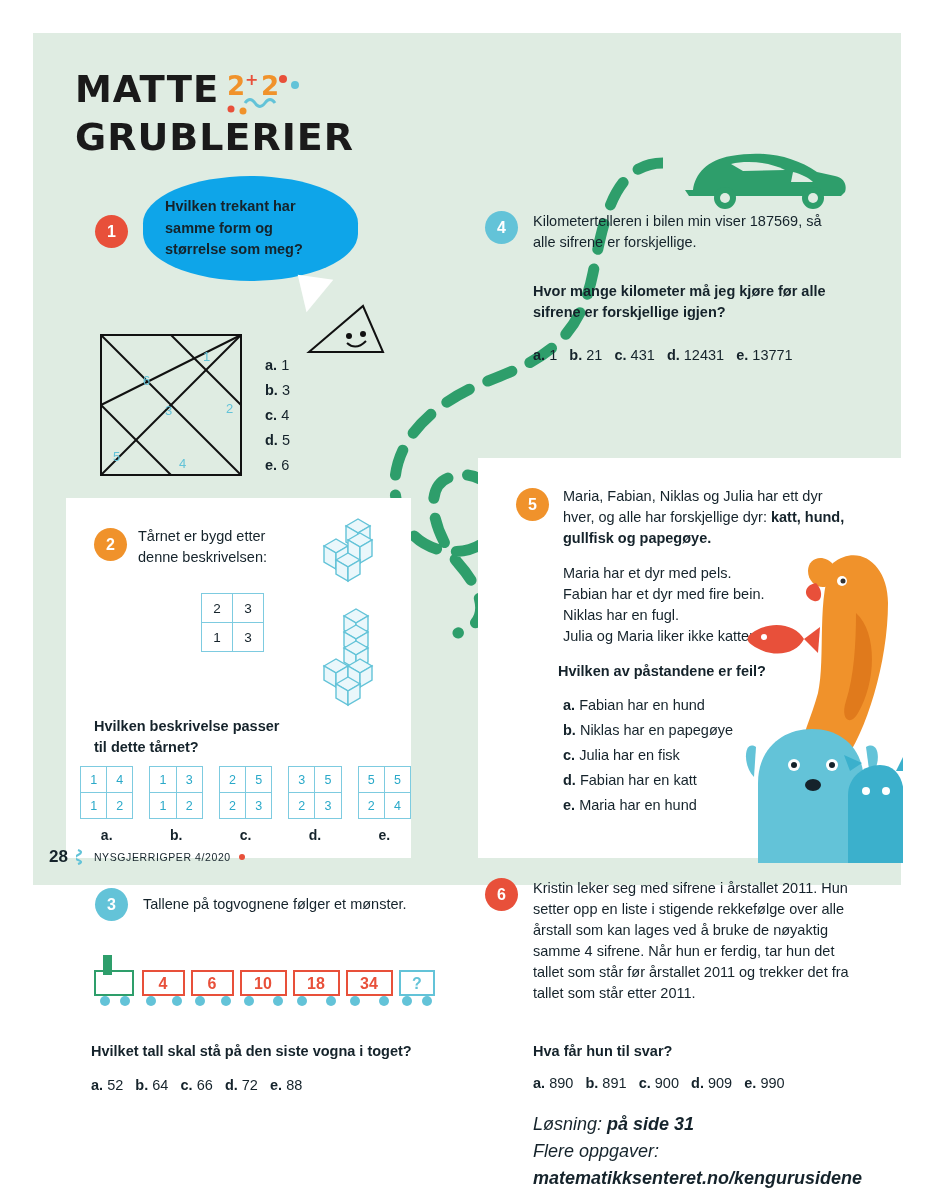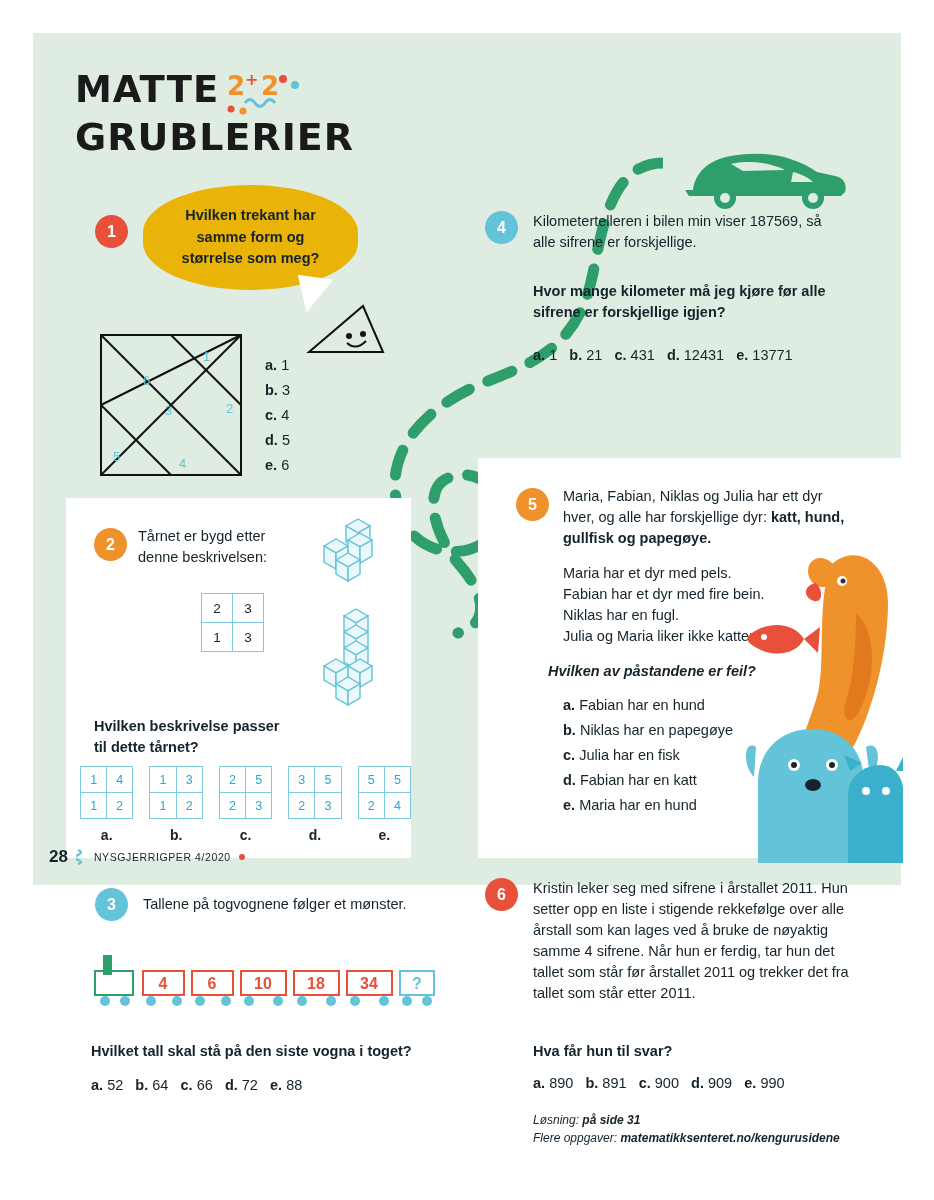--- a/index.html
+++ b/index.html
@@ -57,25 +57,25 @@
   .badge.blue { background: #63c3d8; }
   .badge.orange { background: #f0922b; }
   .white-card { background: #ffffff; position: absolute; }
   .qtext { font-size: 14.5px; color: #15232b; line-height: 1.45; }
   .qbold { font-weight: bold; margin-top: 8px; }
   .opts { font-size: 14.5px; color: #15232b; line-height: 1.72; }
   .opts b { font-weight: bold; }
   
   .t1-badge { position: absolute; left: 62px; top: 182px; }
   .bubble {
-    position: absolute; left: 110px; top: 152px;
+    position: absolute; left: 110px; top: 143px;
     width: 215px; height: 105px;
-    background: #eab308; border-radius: 50%/45%;
+    background: #0ea5e9; border-radius: 50%/45%;
     display: flex; align-items: center; justify-content: center;
-    text-align: center;
+    text-align: left;
   }
   .bubble-text {
     font-size: 14.5px; font-weight: bold; color: #15232b; line-height: 1.5;
     padding: 0 22px;
   }
   .bubble-tail {
     position: absolute; left: 262px; top: 244px;
     width: 0; height: 0;
     border-left: 14px solid transparent;
     border-right: 22px solid transparent;
@@ -113,30 +113,30 @@
   
   .t4-badge { position: absolute; left: 452px; top: 178px; }
   .t4-text { position: absolute; left: 500px; top: 178px; width: 300px; }
   .t4-q { position: absolute; left: 500px; top: 240px; width: 300px; font-weight: bold; }
   .t4-opts { position: absolute; left: 500px; top: 310px; }
   
   .card5 { left: 445px; top: 425px; width: 425px; height: 400px; }
   .t5-badge { position: absolute; left: 38px; top: 30px; }
   .t5-text { position: absolute; left: 85px; top: 28px; width: 285px; }
   .t5-facts { position: absolute; left: 85px; top: 105px; width: 285px; }
-  .t5-q { position: absolute; left: 70px; top: 195px; font-weight: bold; font-style: italic; }
+  .t5-q { position: absolute; left: 80px; top: 195px; font-weight: bold; }
   .t5-opts { position: absolute; left: 85px; top: 235px; }
   
   .t6-badge { position: absolute; left: 452px; top: 845px; }
   .t6-text { position: absolute; left: 500px; top: 845px; width: 320px; }
   .t6-q { position: absolute; left: 500px; top: 1000px; font-weight: bold; }
   .t6-opts { position: absolute; left: 500px; top: 1038px; }
   .t6-foot {
     position: absolute; left: 500px; top: 1078px;
-    font-size: 12px; font-style: italic; color: #15232b; line-height: 1.5;
+    font-size: 18px; font-style: italic; color: #15232b; line-height: 1.5;
   }
   .t6-foot b { font-style: italic; font-weight: bold; }
   
   .footer {
     position: absolute; left: 16px; bottom: 18px;
     display: flex; align-items: center; gap: 8px;
   }
   .pagenum { font-size: 17px; font-weight: bold; color: #15232b; }
   .foot-text {
     font-size: 10.5px; letter-spacing: 0.6px; color: #15232b;

